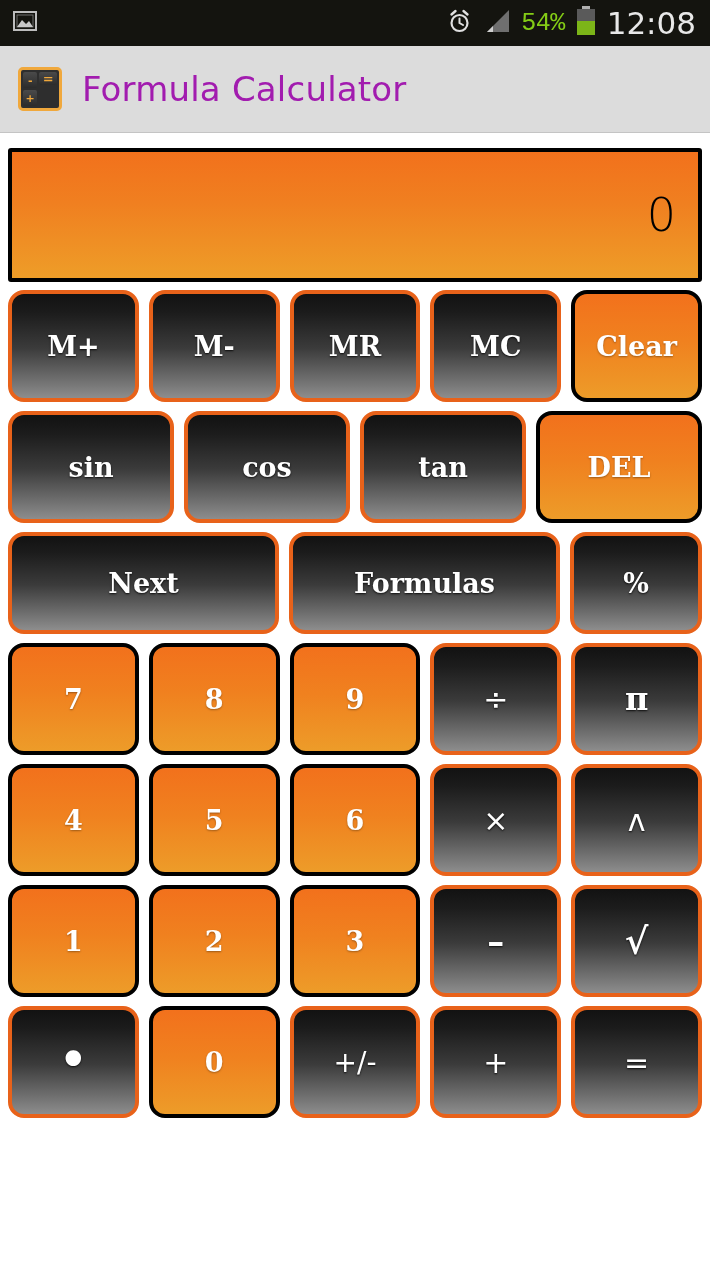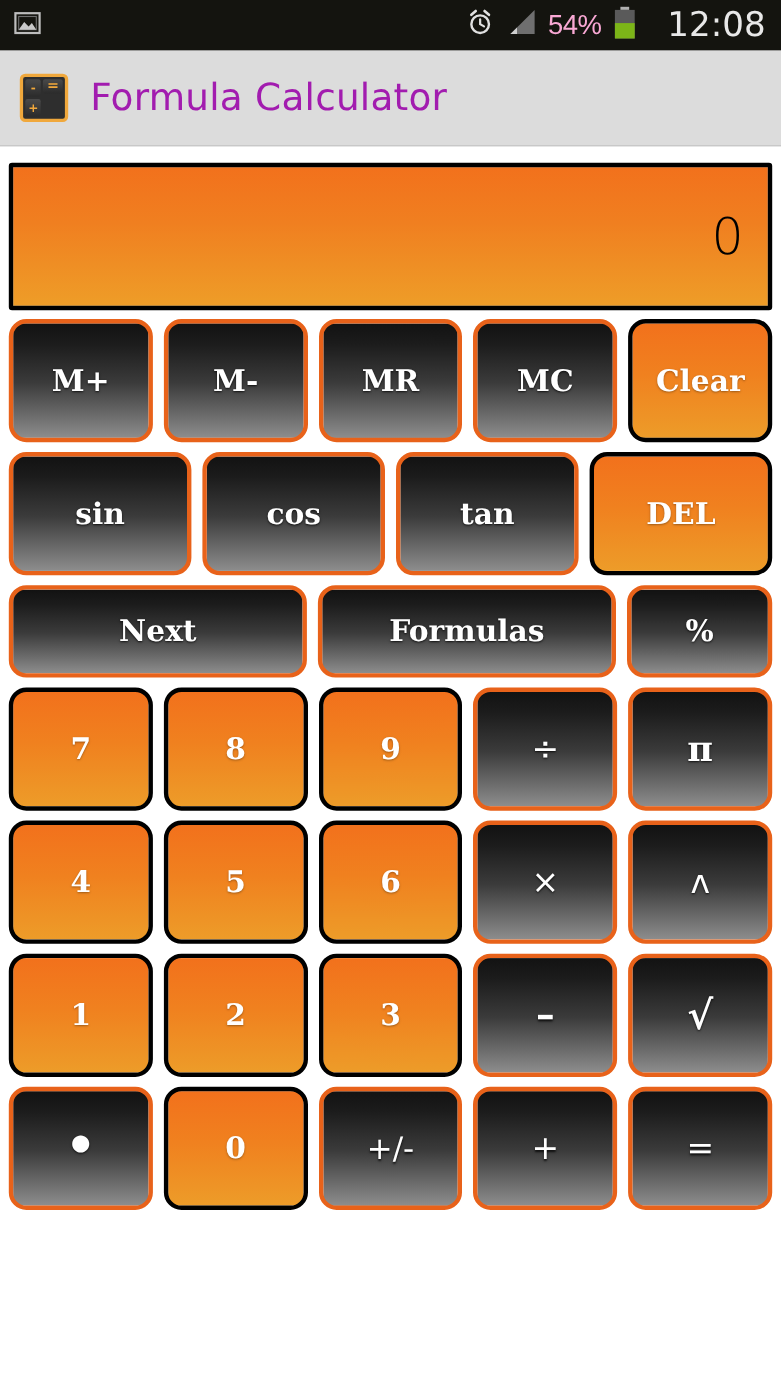--- a/index.html
+++ b/index.html
@@ -19,31 +19,31 @@
     padding: 0 14px 0 12px;
   }
   .status-left { display: flex; align-items: center; gap: 8px; }
   .status-right {
     margin-left: auto;
     display: flex;
     align-items: center;
     gap: 10px;
   }
   .status-pct {
-    color: #f9a8d4;
+    color: #84cc16;
     font-size: 25px;
-    font-family: Liberation Sans, sans-serif;
+    font-family: Liberation Mono, monospace;
     letter-spacing: -0.5px;
   }
   .status-time {
     color: #e8e8e8;
     font-size: 31px;
     font-family: "DejaVu Sans", sans-serif;
     letter-spacing: 0px;
-    margin-left: 18px;
+    margin-left: 0;
   }
 
   
   .title-bar {
     height: 87px;
     background: #dcdcdc;
     display: flex;
     align-items: center;
     padding-left: 18px;
     border-bottom: 1px solid #c4c4c4;
@@ -140,21 +140,21 @@
   }
   
   .btn.orange {
     background: linear-gradient(180deg,
         #f2711c 0%, #f0811f 45%, #ed9c29 100%);
     border: 4px solid #000000;
     color: #ffffff;
     text-shadow: 0 1px 2px rgba(0,0,0,0.35);
   }
   .btn.wide2 { flex: 2.12 1 0; }
-  .btn.r3tall { height: 84px; }
+  .btn.r3tall { height: 102px; }
   .btn.symbol {
     font-family: "DejaVu Sans", sans-serif;
     font-weight: normal;
     font-size: 30px;
   }
   .btn.dot { font-size: 44px; line-height: 0; padding-bottom: 4px; }
   .btn.sqrt { font-size: 36px; }
   .btn.pi { font-family: "DejaVu Serif", serif; font-size: 32px; }
   .btn.minusop { font-size: 34px; font-weight: bold; }
   .btn.plusminus { font-family: "DejaVu Sans", sans-serif; font-weight: normal; font-size: 28px; }

